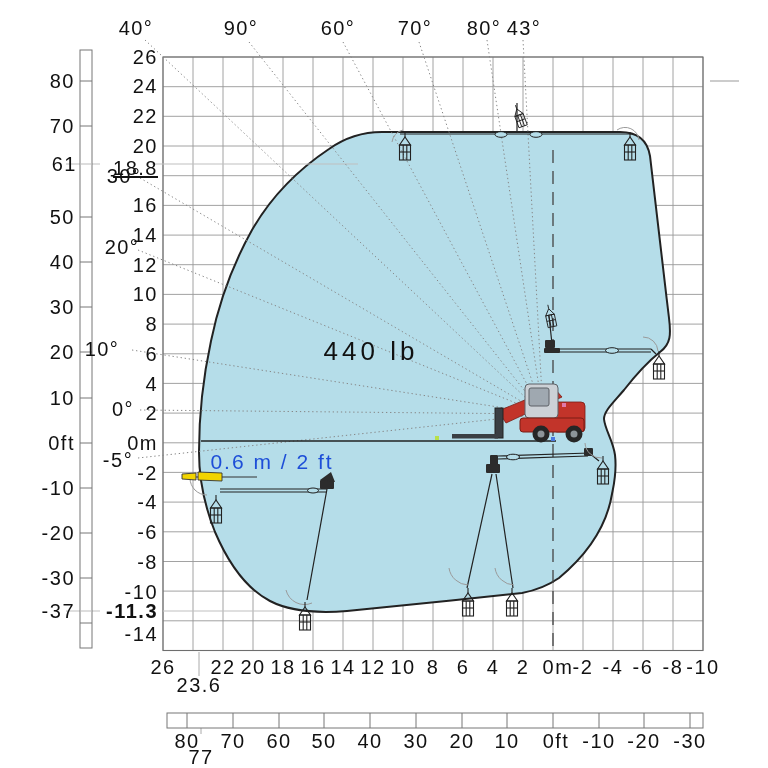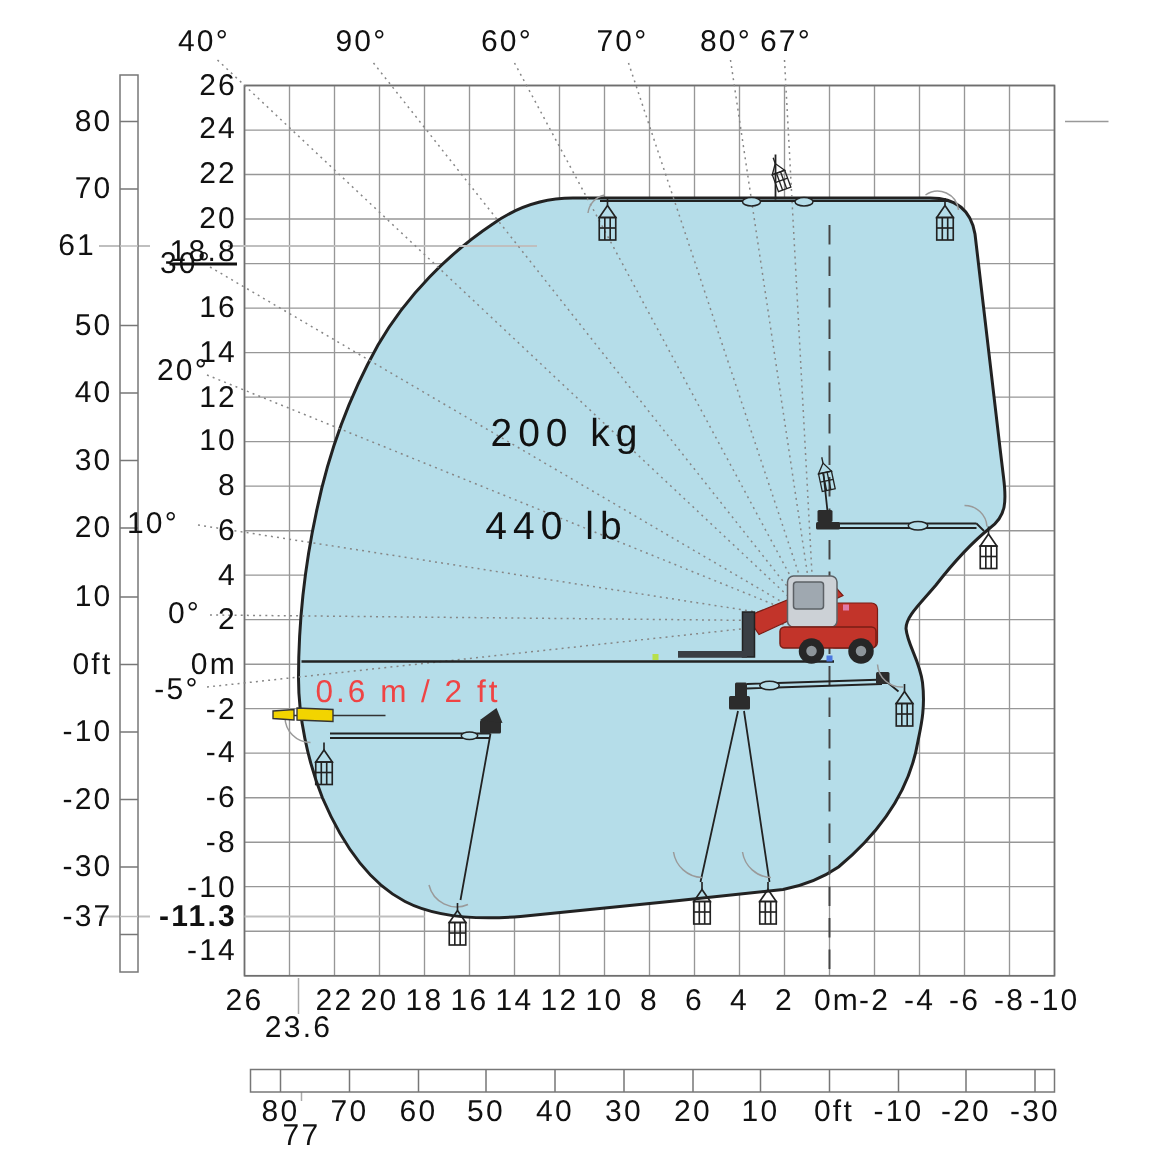--- a/index.html
+++ b/index.html
@@ -3,21 +3,21 @@
 <meta charset="utf-8">
 <style>
   html,body{margin:0;padding:0;background:#fff;}
   .stage{position:relative;width:768px;height:768px;background:#fff;overflow:hidden;
          font-family:"Liberation Sans",sans-serif;color:#111;}
   .stage svg{position:absolute;left:0;top:0;}
   .tick{position:absolute;font-size:20px;line-height:1;letter-spacing:1.5px;color:#111;white-space:nowrap;}
   .tick.c{transform:translate(-50%,-50%);}
   .tick.r{transform:translate(-100%,-50%);}
   .big{position:absolute;font-size:26px;letter-spacing:4px;transform:translate(-50%,-50%);white-space:nowrap;color:#111;}
-  .note{position:absolute;font-size:21px;letter-spacing:2px;transform:translate(-50%,-50%);white-space:nowrap;color:#ef4444;}
+  .note{position:absolute;font-size:21px;letter-spacing:2px;transform:translate(-50%,-50%);white-space:nowrap;color:#1d4ed8;}
 </style>
 </head>
 <body>
 
 <div class="stage">
 
 <svg width="768" height="768" viewBox="0 0 768 768">
   <defs>
     <g id="hookSym" stroke="#222" stroke-width="1.1" fill="none">
       <line x1="0" y1="-13" x2="0" y2="-8"></line>
@@ -166,42 +166,42 @@
       <div class="tick r" style="left: 158px; top: 443px;">0m</div>
       <div class="tick r" style="left: 158px; top: 473px;">-2</div>
       <div class="tick r" style="left: 158px; top: 502px;">-4</div>
       <div class="tick r" style="left: 158px; top: 532px;">-6</div>
       <div class="tick r" style="left: 158px; top: 562px;">-8</div>
       <div class="tick r" style="left: 158px; top: 592px;">-10</div>
       <div class="tick r" style="left: 158px; top: 611px; font-weight: bold;">-11.3</div>
       <div class="tick r" style="left: 158px; top: 634px;">-14</div>
       <div class="tick r" style="left: 75px; top: 81px;">80</div>
       <div class="tick r" style="left: 75px; top: 126px;">70</div>
-      <div class="tick r" style="left: 64px; top: 164px;">61</div>
+      <div class="tick r" style="left: 77px; top: 164px;">61</div>
       <div class="tick r" style="left: 75px; top: 217px;">50</div>
       <div class="tick r" style="left: 75px; top: 262px;">40</div>
       <div class="tick r" style="left: 75px; top: 307px;">30</div>
       <div class="tick r" style="left: 75px; top: 352px;">20</div>
       <div class="tick r" style="left: 75px; top: 398px;">10</div>
       <div class="tick r" style="left: 75px; top: 443px;">0ft</div>
       <div class="tick r" style="left: 75px; top: 488px;">-10</div>
       <div class="tick r" style="left: 75px; top: 533px;">-20</div>
       <div class="tick r" style="left: 75px; top: 578px;">-30</div>
       <div class="tick r" style="left: 75px; top: 611px;">-37</div>
       <div class="tick c" style="left: 124px; top: 176px;">30°</div>
       <div class="tick c" style="left: 122px; top: 247px;">20°</div>
       <div class="tick c" style="left: 102px; top: 349px;">10°</div>
       <div class="tick c" style="left: 123px; top: 409px;">0°</div>
       <div class="tick c" style="left: 118px; top: 460px;">-5°</div>
       <div class="tick c" style="left: 136px; top: 28px;">40°</div>
       <div class="tick c" style="left: 241px; top: 28px;">90°</div>
       <div class="tick c" style="left: 338px; top: 28px;">60°</div>
       <div class="tick c" style="left: 415px; top: 28px;">70°</div>
       <div class="tick c" style="left: 484px; top: 28px;">80°</div>
-      <div class="tick c" style="left: 524px; top: 28px;">67°</div>
+      <div class="tick c" style="left: 524px; top: 28px;">43°</div>
       <div class="tick c" style="left: 163px; top: 667px;">26</div>
       <div class="tick c" style="left: 223px; top: 667px;">22</div>
       <div class="tick c" style="left: 253px; top: 667px;">20</div>
       <div class="tick c" style="left: 283px; top: 667px; text-align: right;">18</div>
       <div class="tick c" style="left: 313px; top: 667px;">16</div>
       <div class="tick c" style="left: 343px; top: 667px;">14</div>
       <div class="tick c" style="left: 373px; top: 667px;">12</div>
       <div class="tick c" style="left: 403px; top: 667px;">10</div>
       <div class="tick c" style="left: 433px; top: 667px;">8</div>
       <div class="tick c" style="left: 463px; top: 667px;">6</div>
@@ -222,17 +222,16 @@
       <div class="tick c" style="left: 462px; top: 741px;">20</div>
       <div class="tick c" style="left: 507px; top: 741px;">10</div>
       <div class="tick c" style="left: 556px; top: 741px;">0ft</div>
       <div class="tick c" style="left: 599px; top: 741px;">-10</div>
       <div class="tick c" style="left: 644px; top: 741px;">-20</div>
       <div class="tick c" style="left: 690px; top: 741px;">-30</div>
       <div class="tick c" style="left: 199px; top: 685px;">23.6</div>
       <div class="tick c" style="left: 201px; top: 757px;">77</div>
     </div>
 
-<div class="big" style="left:378px;top:289px;">200 kg</div>
 <div class="big" style="left:371px;top:351px;">440 lb</div>
 <div class="note" style="left:272px;top:462px;">0.6 m / 2 ft</div>
 
 </div>
 
 </body></html>

